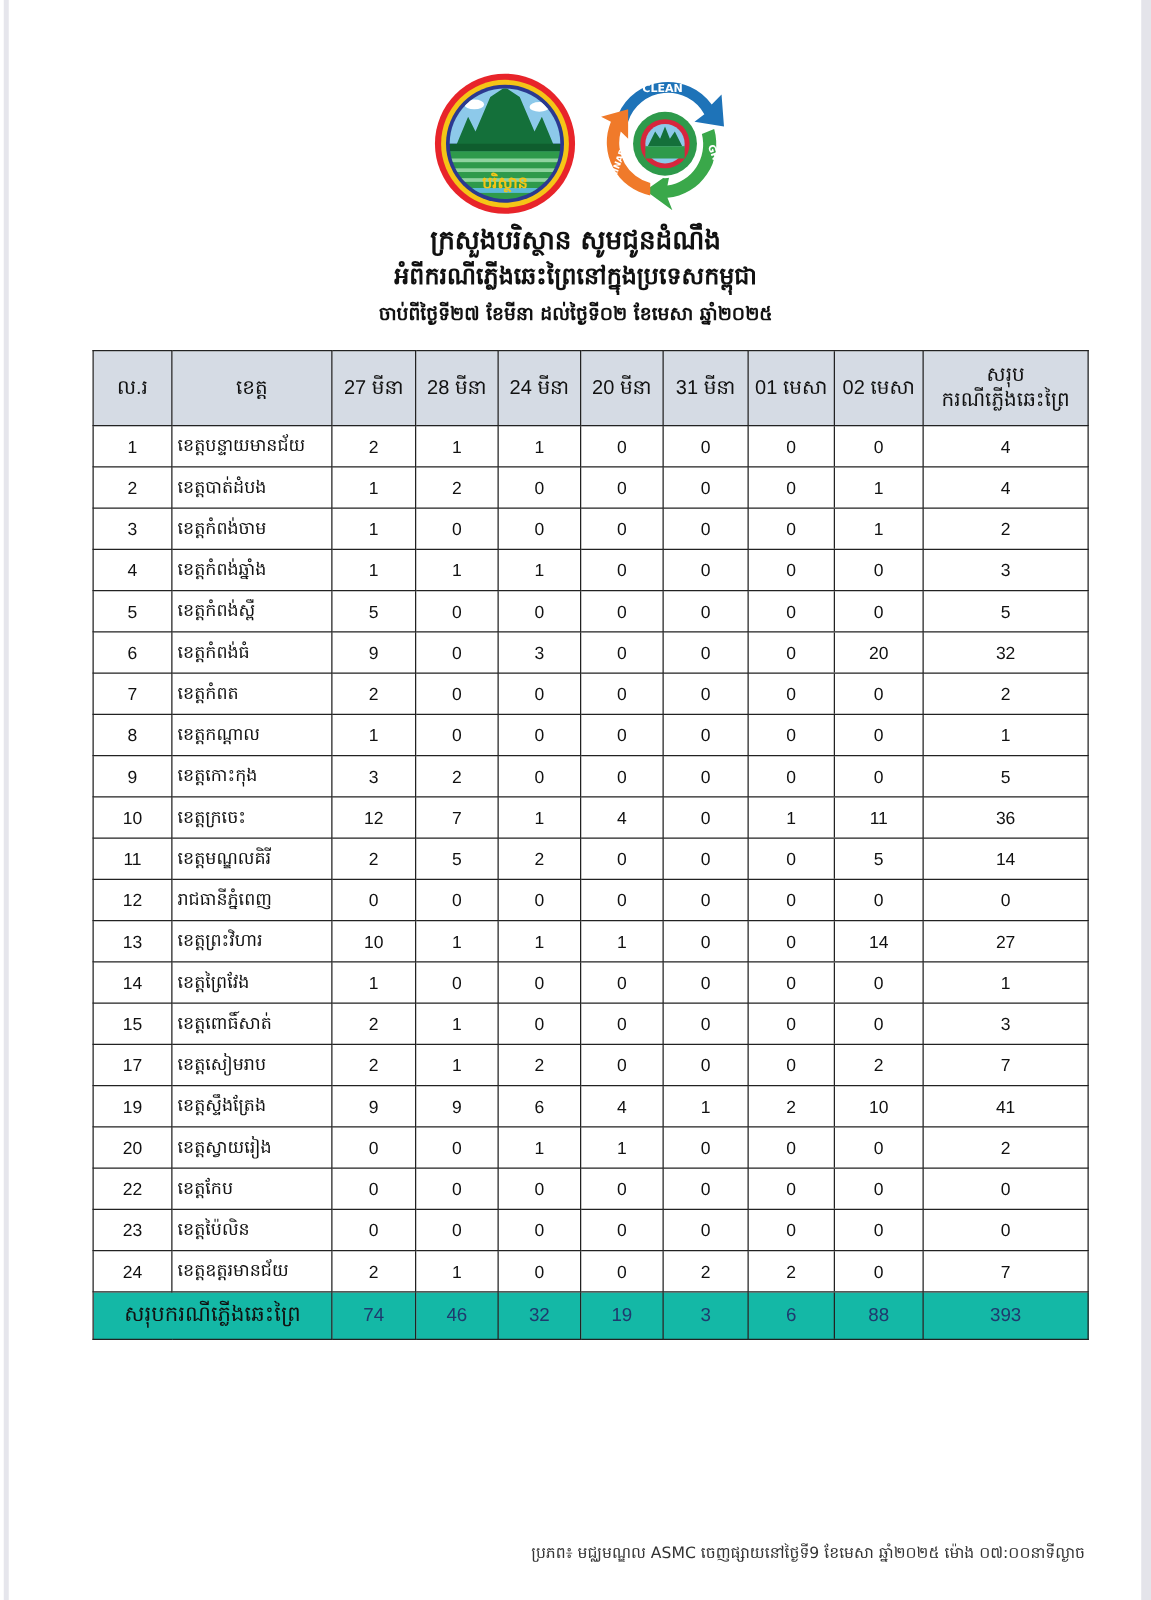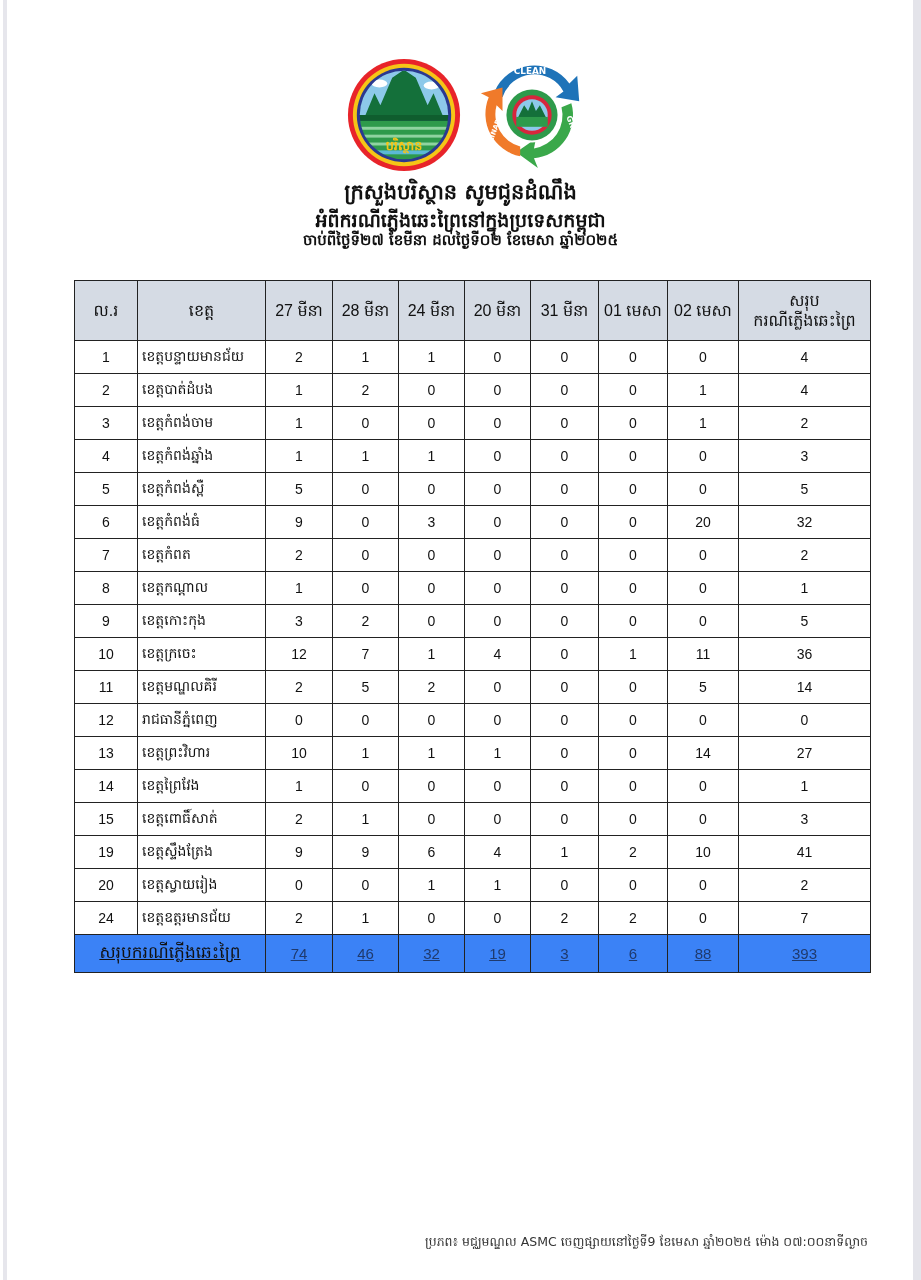--- a/index.html
+++ b/index.html
@@ -12,21 +12,21 @@
   .edge-left { position: absolute; left: 3px; top: 0; width: 4px; height: 1280px; background: #e6e6ec; }
   .edge-right { position: absolute; left: 913px; top: 0; width: 8px; height: 1280px; background: #e4e4ea; }
 
   .logos { position: absolute; top: 54px; left: 345px; width: 250px; height: 122px; }
   .logo-left { position: absolute; left: 0; top: 2px; width: 118px; height: 118px; }
   .logo-right { position: absolute; left: 128px; top: 0; width: 118px; height: 122px; }
 
   .title { position: absolute; left: 0; width: 921px; text-align: center; font-weight: bold; color: #111; }
   .title-1 { top: 178px; font-size: 21px; }
   .title-2 { top: 208px; font-size: 19px; }
-  .title-3 { top: 230px; font-size: 15px; }
+  .title-3 { top: 241px; font-size: 15px; }
 
   table.report {
     position: absolute; left: 74px; top: 280px;
     border-collapse: collapse;
     width: 796px;
     table-layout: fixed;
     font-family: "Liberation Sans", "DejaVu Sans", sans-serif;
   }
   table.report th, table.report td {
     border: 1.6px solid #222;
@@ -39,25 +39,24 @@
     font-weight: normal;
     font-size: 16px;
     line-height: 1.2;
   }
   table.report tbody td {
     height: 32px;
     font-size: 14px;
   }
   table.report tbody td.name { text-align: left; padding-left: 4px; font-family: "DejaVu Sans", sans-serif; font-size: 14px; white-space: nowrap; overflow: hidden; }
   table.report tfoot td {
-    background: #3b82f6;
+    background: #14b8a6;
     height: 37px;
     font-size: 15px;
     color: #1f3a6e;
-    text-decoration: underline;
   }
   table.report tfoot td.total-label { color: #111; font-size: 17px; font-family: "DejaVu Sans", sans-serif; }
 
   .footer-note {
     position: absolute; left: 400px; top: 1234px; width: 468px;
     text-align: right; font-size: 12.5px; color: #333;
     font-family: "DejaVu Sans", sans-serif;
     white-space: nowrap;
   }
 </style>
@@ -377,20 +376,36 @@
         <td>0</td>
         <td style="padding: 0px;">
           <div style="display:flex;height:32px;">
             <div style="flex:0 0 68px;display:flex;align-items:center;justify-content:center;border-right:1.6px solid #222;">0</div>
             <div style="flex:1;display:flex;align-items:center;justify-content:center;">0</div>
           </div>
         </td>
         <td>3</td>
       </tr>
       <tr>
+        <td>17</td>
+        <td class="name">ខេត្តសៀមរាប</td>
+        <td>2</td>
+        <td>1</td>
+        <td>2</td>
+        <td>0</td>
+        <td>0</td>
+        <td style="padding: 0px;">
+          <div style="display:flex;height:32px;">
+            <div style="flex:0 0 68px;display:flex;align-items:center;justify-content:center;border-right:1.6px solid #222;">0</div>
+            <div style="flex:1;display:flex;align-items:center;justify-content:center;">2</div>
+          </div>
+        </td>
+        <td>7</td>
+      </tr>
+      <tr>
         <td>19</td>
         <td class="name">ខេត្តស្ទឹងត្រែង</td>
         <td>9</td>
         <td>9</td>
         <td>6</td>
         <td>4</td>
         <td>1</td>
         <td style="padding: 0px;">
           <div style="display:flex;height:32px;">
             <div style="flex:0 0 68px;display:flex;align-items:center;justify-content:center;border-right:1.6px solid #222;">2</div>
@@ -407,20 +422,52 @@
         <td>1</td>
         <td>1</td>
         <td>0</td>
         <td style="padding: 0px;">
           <div style="display:flex;height:32px;">
             <div style="flex:0 0 68px;display:flex;align-items:center;justify-content:center;border-right:1.6px solid #222;">0</div>
             <div style="flex:1;display:flex;align-items:center;justify-content:center;">0</div>
           </div>
         </td>
         <td>2</td>
+      </tr>
+      <tr>
+        <td>22</td>
+        <td class="name">ខេត្តកែប</td>
+        <td>0</td>
+        <td>0</td>
+        <td>0</td>
+        <td>0</td>
+        <td>0</td>
+        <td style="padding: 0px;">
+          <div style="display:flex;height:32px;">
+            <div style="flex:0 0 68px;display:flex;align-items:center;justify-content:center;border-right:1.6px solid #222;">0</div>
+            <div style="flex:1;display:flex;align-items:center;justify-content:center;">0</div>
+          </div>
+        </td>
+        <td>0</td>
+      </tr>
+      <tr>
+        <td>23</td>
+        <td class="name">ខេត្តប៉ៃលិន</td>
+        <td>0</td>
+        <td>0</td>
+        <td>0</td>
+        <td>0</td>
+        <td>0</td>
+        <td style="padding: 0px;">
+          <div style="display:flex;height:32px;">
+            <div style="flex:0 0 68px;display:flex;align-items:center;justify-content:center;border-right:1.6px solid #222;">0</div>
+            <div style="flex:1;display:flex;align-items:center;justify-content:center;">0</div>
+          </div>
+        </td>
+        <td>0</td>
       </tr>
       <tr>
         <td>24</td>
         <td class="name">ខេត្តឧត្តរមានជ័យ</td>
         <td>2</td>
         <td>1</td>
         <td>0</td>
         <td>0</td>
         <td>2</td>
         <td style="padding: 0px;">

